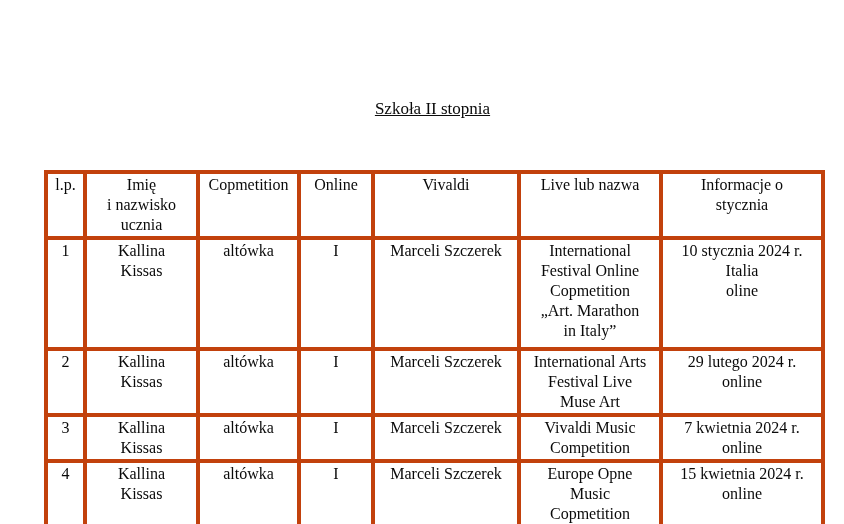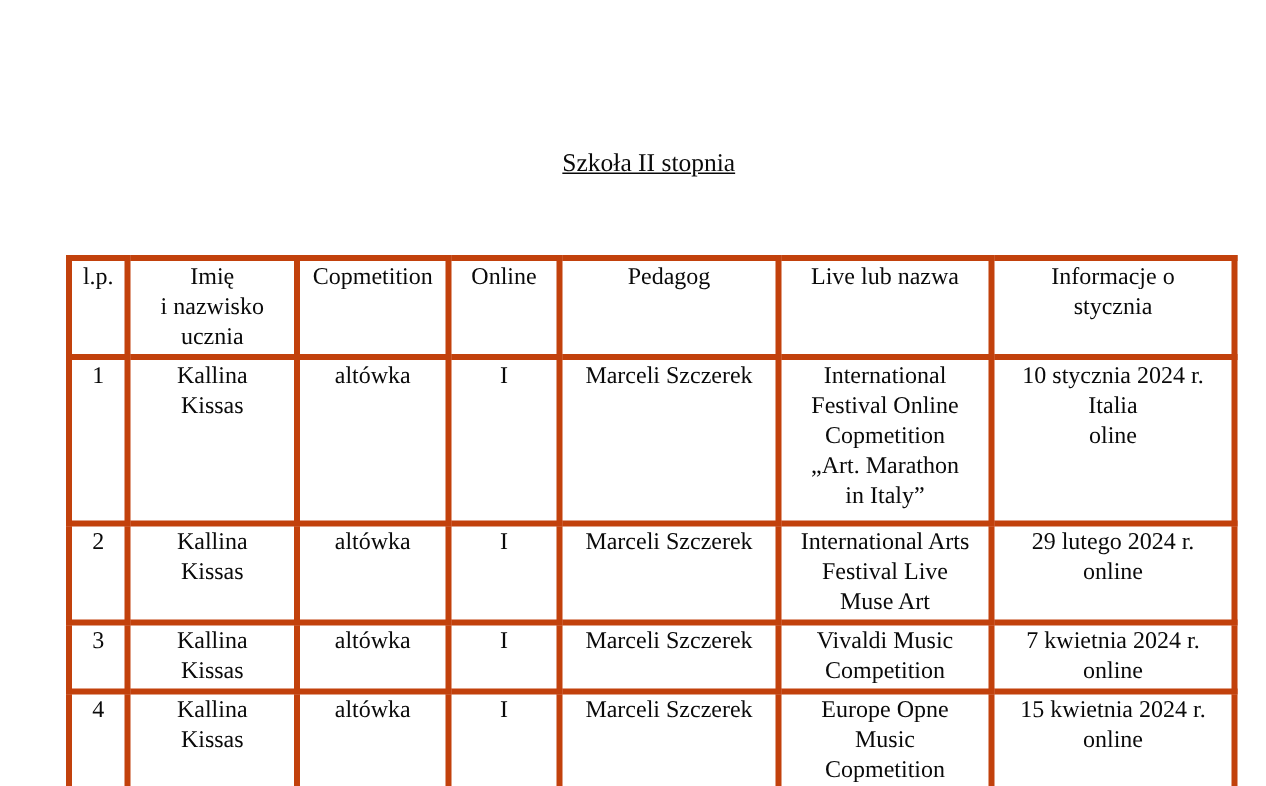--- a/index.html
+++ b/index.html
@@ -96,21 +96,21 @@
         <col class="c6">
     </colgroup>
     <thead>
       <tr class="row-header">
         <th>l.p.</th>
         <th>Imię
 i nazwisko
 ucznia</th>
         <th>Copmetition</th>
         <th>Online</th>
-        <th>Pedagog</th>
+        <th>Vivaldi</th>
         <th>Live lub nazwa</th>
         <th>Informacje o
 stycznia</th>
       </tr>
     </thead>
     <tbody>
       <tr class="row-1">
         <td>1</td>
         <td>Kallina
 Kissas</td>

